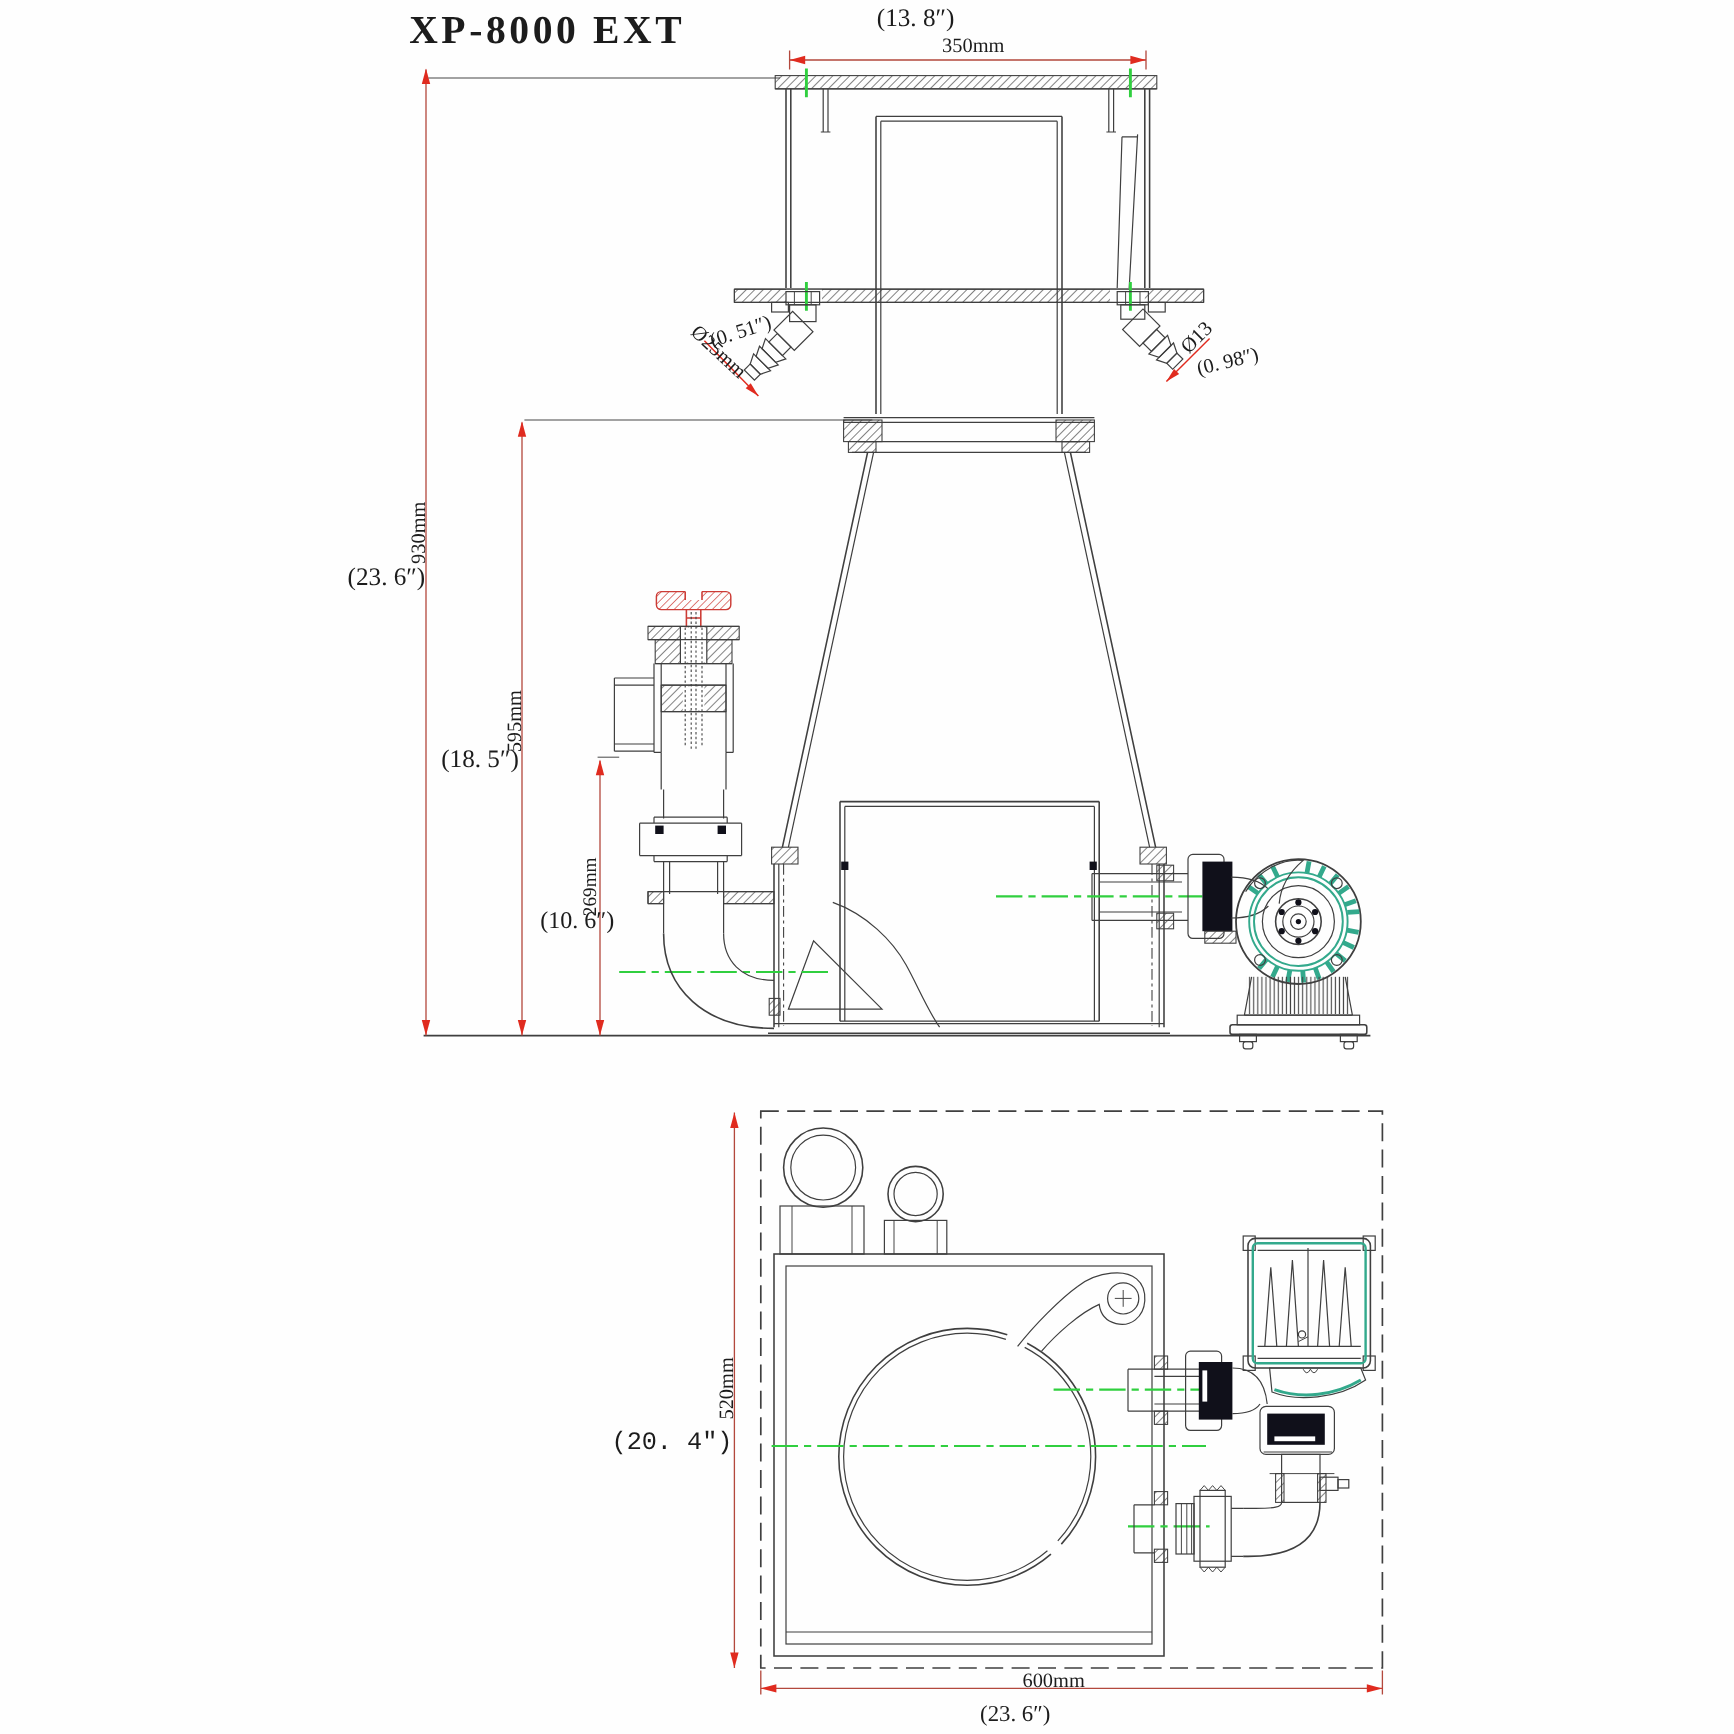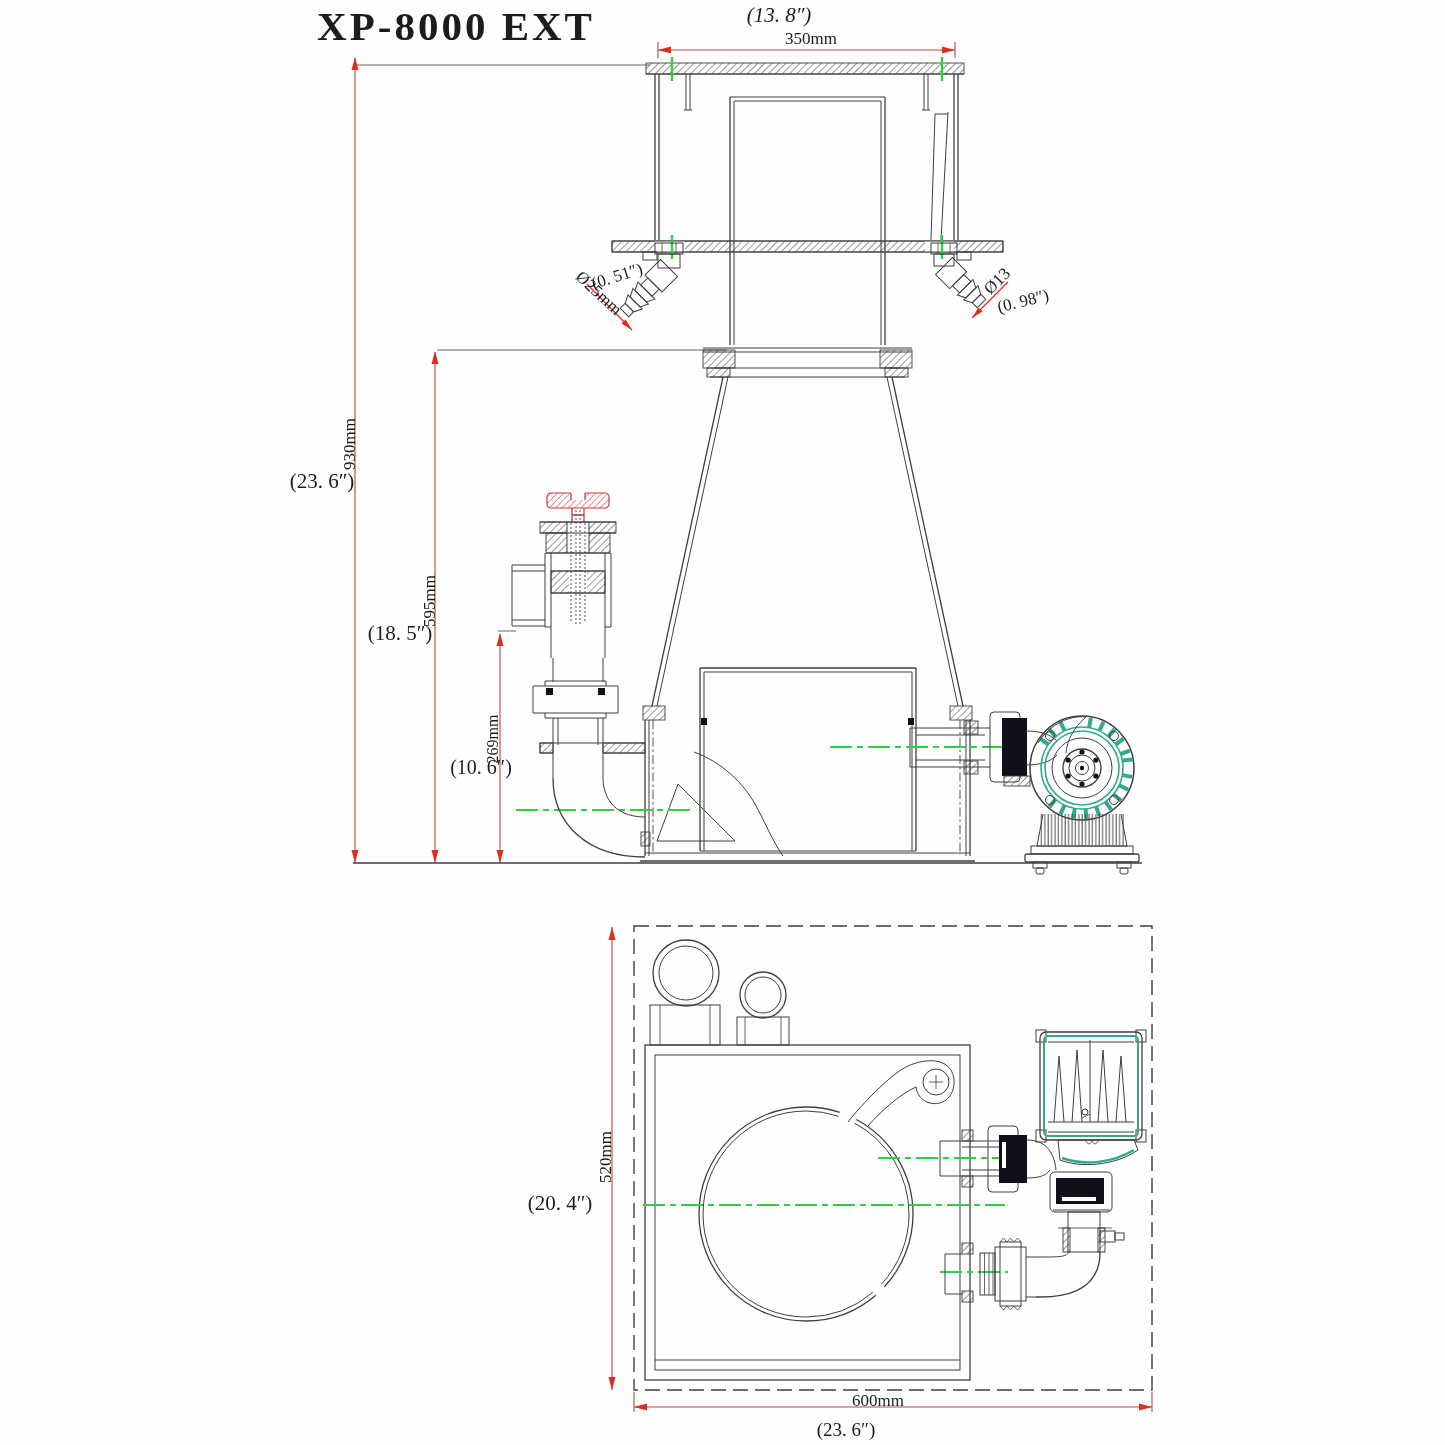--- a/index.html
+++ b/index.html
@@ -1,21 +1,21 @@
 <!DOCTYPE html>
 <html style="--paper: #fefefe; --line: #3f3f3f; --dim-line: #b3483d; --dim-accent: #e02b1f; --centerline-green: #30cf3f; --pump-teal: #33a98c; --handle-red: #cc3b35; --fill-dark: #10101a; --text: #1c1c1c;"><head>
 <meta charset="utf-8">
 <style>
   html,body{margin:0;padding:0;background:#fff;}
   .canvas{position:relative;width:1445px;height:1445px;background:var(--paper,#fff);overflow:hidden;
           font-family:"Liberation Serif",serif;color:var(--text,#1c1c1c);}
   .canvas svg{position:absolute;left:0;top:0;}
   .lbl{position:absolute;white-space:nowrap;transform:translate(-50%,-50%);line-height:1;}
   .lbl.r90{transform:translate(-50%,-50%) rotate(-90deg);}
-  .title{font-size:41px;font-weight:600;letter-spacing:3px;}
+  .title{font-size:33px;font-weight:600;letter-spacing:3px;}
   .in{font-size:21px;}
   .mm{font-size:17px;}
   .mm-s{font-size:16px;}
   .in-s{font-size:20px;}
   .fit{font-size:17px;}
   
   .s  {stroke:var(--line,#3f3f3f);stroke-width:1.3;fill:none;}
   .s15{stroke:var(--line,#3f3f3f);stroke-width:1.5;fill:none;}
   .s1 {stroke:var(--line,#3f3f3f);stroke-width:1;fill:none;}
   .st {stroke:var(--line,#3f3f3f);stroke-width:0.8;fill:none;}
@@ -313,37 +313,37 @@
       <path class="st" d="M984.5,1253 V1295 M989,1253 V1295 M993,1253 V1295"></path>
       <rect class="hat" x="962" y="1243" width="11" height="11"></rect>
       <rect class="hat" x="962" y="1291" width="11" height="11"></rect>
       <path class="s1" d="M945,1254 H962 M945,1294 H962 M945,1254 V1294"></path>
     </g>
   </g>
 </svg>
 
 <div class="lbl title" style="left:456px;top:26px;">XP-8000 EXT</div>
 
-<div class="lbl in" style="left:779px;top:15px;font-style:italic;">(13. 8″)</div>
+<div class="lbl in" style="left:763px;top:15px;">(13. 8″)</div>
 <div class="lbl mm" style="left:801px;top:38px;margin-left:10px;">350mm</div>
 
 <div class="lbl mm r90" style="left:349px;top:444px;">930mm</div>
 <div class="lbl in" style="left:322px;top:481px;">(23. 6″)</div>
 
 <div class="lbl mm r90" style="left:429px;top:601px;">595mm</div>
 <div class="lbl in" style="left:400px;top:633px;">(18. 5″)</div>
 
 <div class="lbl mm-s r90" style="left:493px;top:739px;">269mm</div>
 <div class="lbl in-s" style="left:467px;top:767px;padding-left:28px;">(10. 6″)</div>
 
 <div class="lbl fit" style="left:617px;top:276px;transform:translate(-50%,-50%) rotate(-18deg);">(0. 51″)</div>
 <div class="lbl fit" style="left:599px;top:293px;transform:translate(-50%,-50%) rotate(43deg);">Ø25mm</div>
 
 <div class="lbl fit" style="left:997px;top:281px;transform:translate(-50%,-50%) rotate(-45deg);">Ø13</div>
 <div class="lbl fit" style="left:1023px;top:301px;transform:translate(-50%,-50%) rotate(-14deg);">(0. 98″)</div>
 
 <div class="lbl mm r90" style="left:605px;top:1157px;">520mm</div>
-<div class="lbl in" style="left:560px;top:1203px;">(20. 4″)</div>
+<div class="lbl in" style="left:560px;top:1203px;font-family:Liberation Mono, monospace;">(20. 4″)</div>
 
 <div class="lbl mm" style="left:878px;top:1400px;">600mm</div>
 <div class="lbl in" style="left:846px;top:1429px;font-size:19px;">(23. 6″)</div>
 
 </div>
 
 </body></html>

